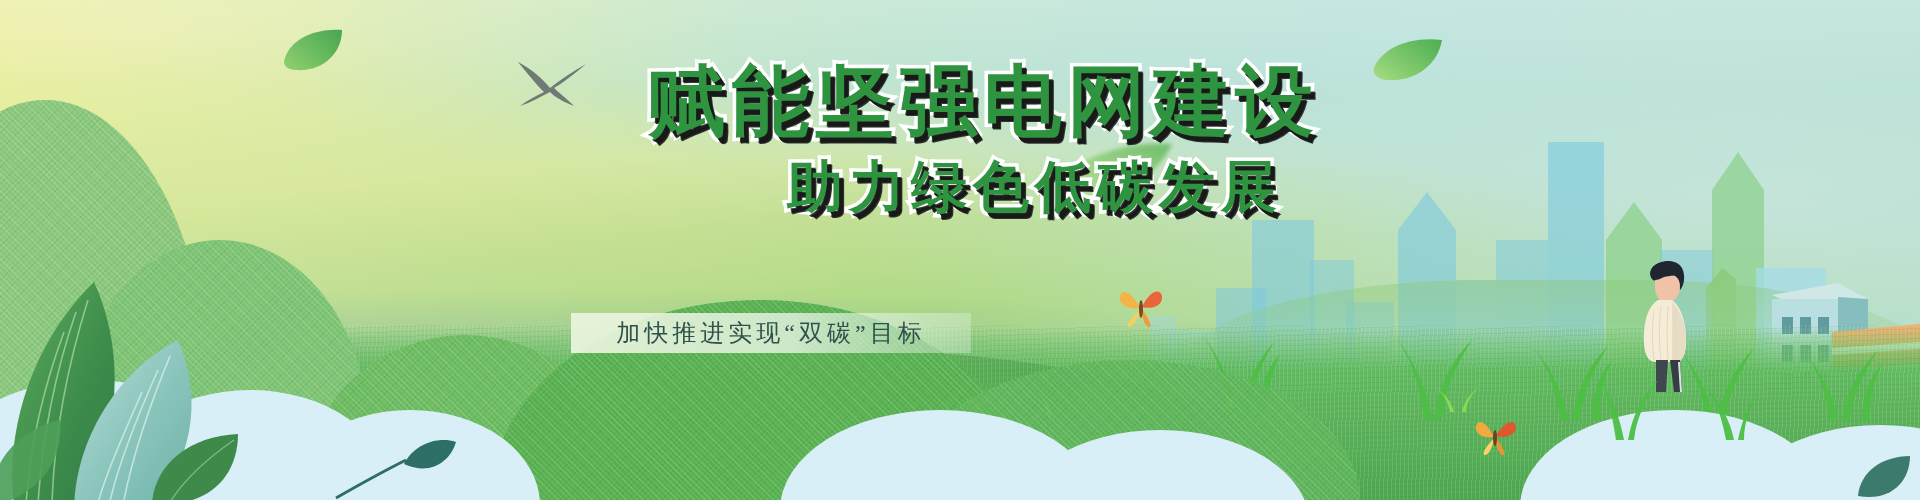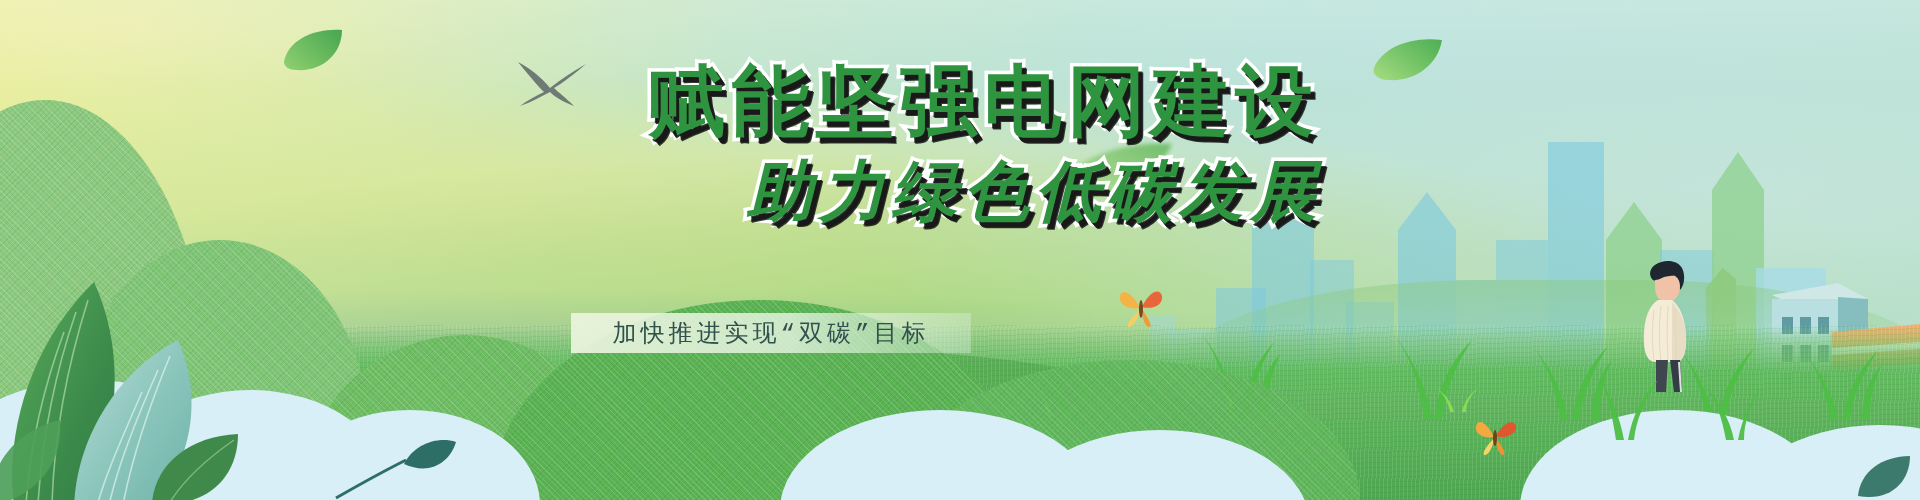--- a/index.html
+++ b/index.html
@@ -87,32 +87,32 @@
     color:#2f9440;
     letter-spacing:6px;
     line-height:1.06;
     -webkit-text-stroke:7px #ffffff;
     paint-order:stroke fill;
     text-shadow:
       5px 6px 0 rgba(20,20,20,.85),
       4px 5px 0 rgba(20,20,20,.85);
   }
   #title-line-1{font-size:78px;margin-left:47px;}
-  #title-line-2{font-size:66px;margin-top:14px;margin-left:150px;font-style:italic;}
+  #title-line-2{font-size:56px;margin-top:14px;margin-left:150px;}
 
   
   #subtitle-box{
     position:absolute;left:571px;top:313px;width:400px;height:40px;
     background:linear-gradient(to right, rgba(236,245,222,.92), rgba(232,245,228,.80) 55%, rgba(226,243,232,.35));
     z-index:35;
   }
   #subtitle-text{
     position:absolute;left:571px;top:313px;width:400px;height:40px;
     display:flex;align-items:center;justify-content:center;
-    font-family:Liberation Mono, monospace;
+    font-family:Liberation Serif, serif;
     font-size:24px;color:#31514c;letter-spacing:4px;
     z-index:36;white-space:nowrap;
   }
 
   
   #person{position:absolute;left:1632px;top:252px;width:70px;height:140px;z-index:25;}
 </style>
 </head>
 <body>
 

